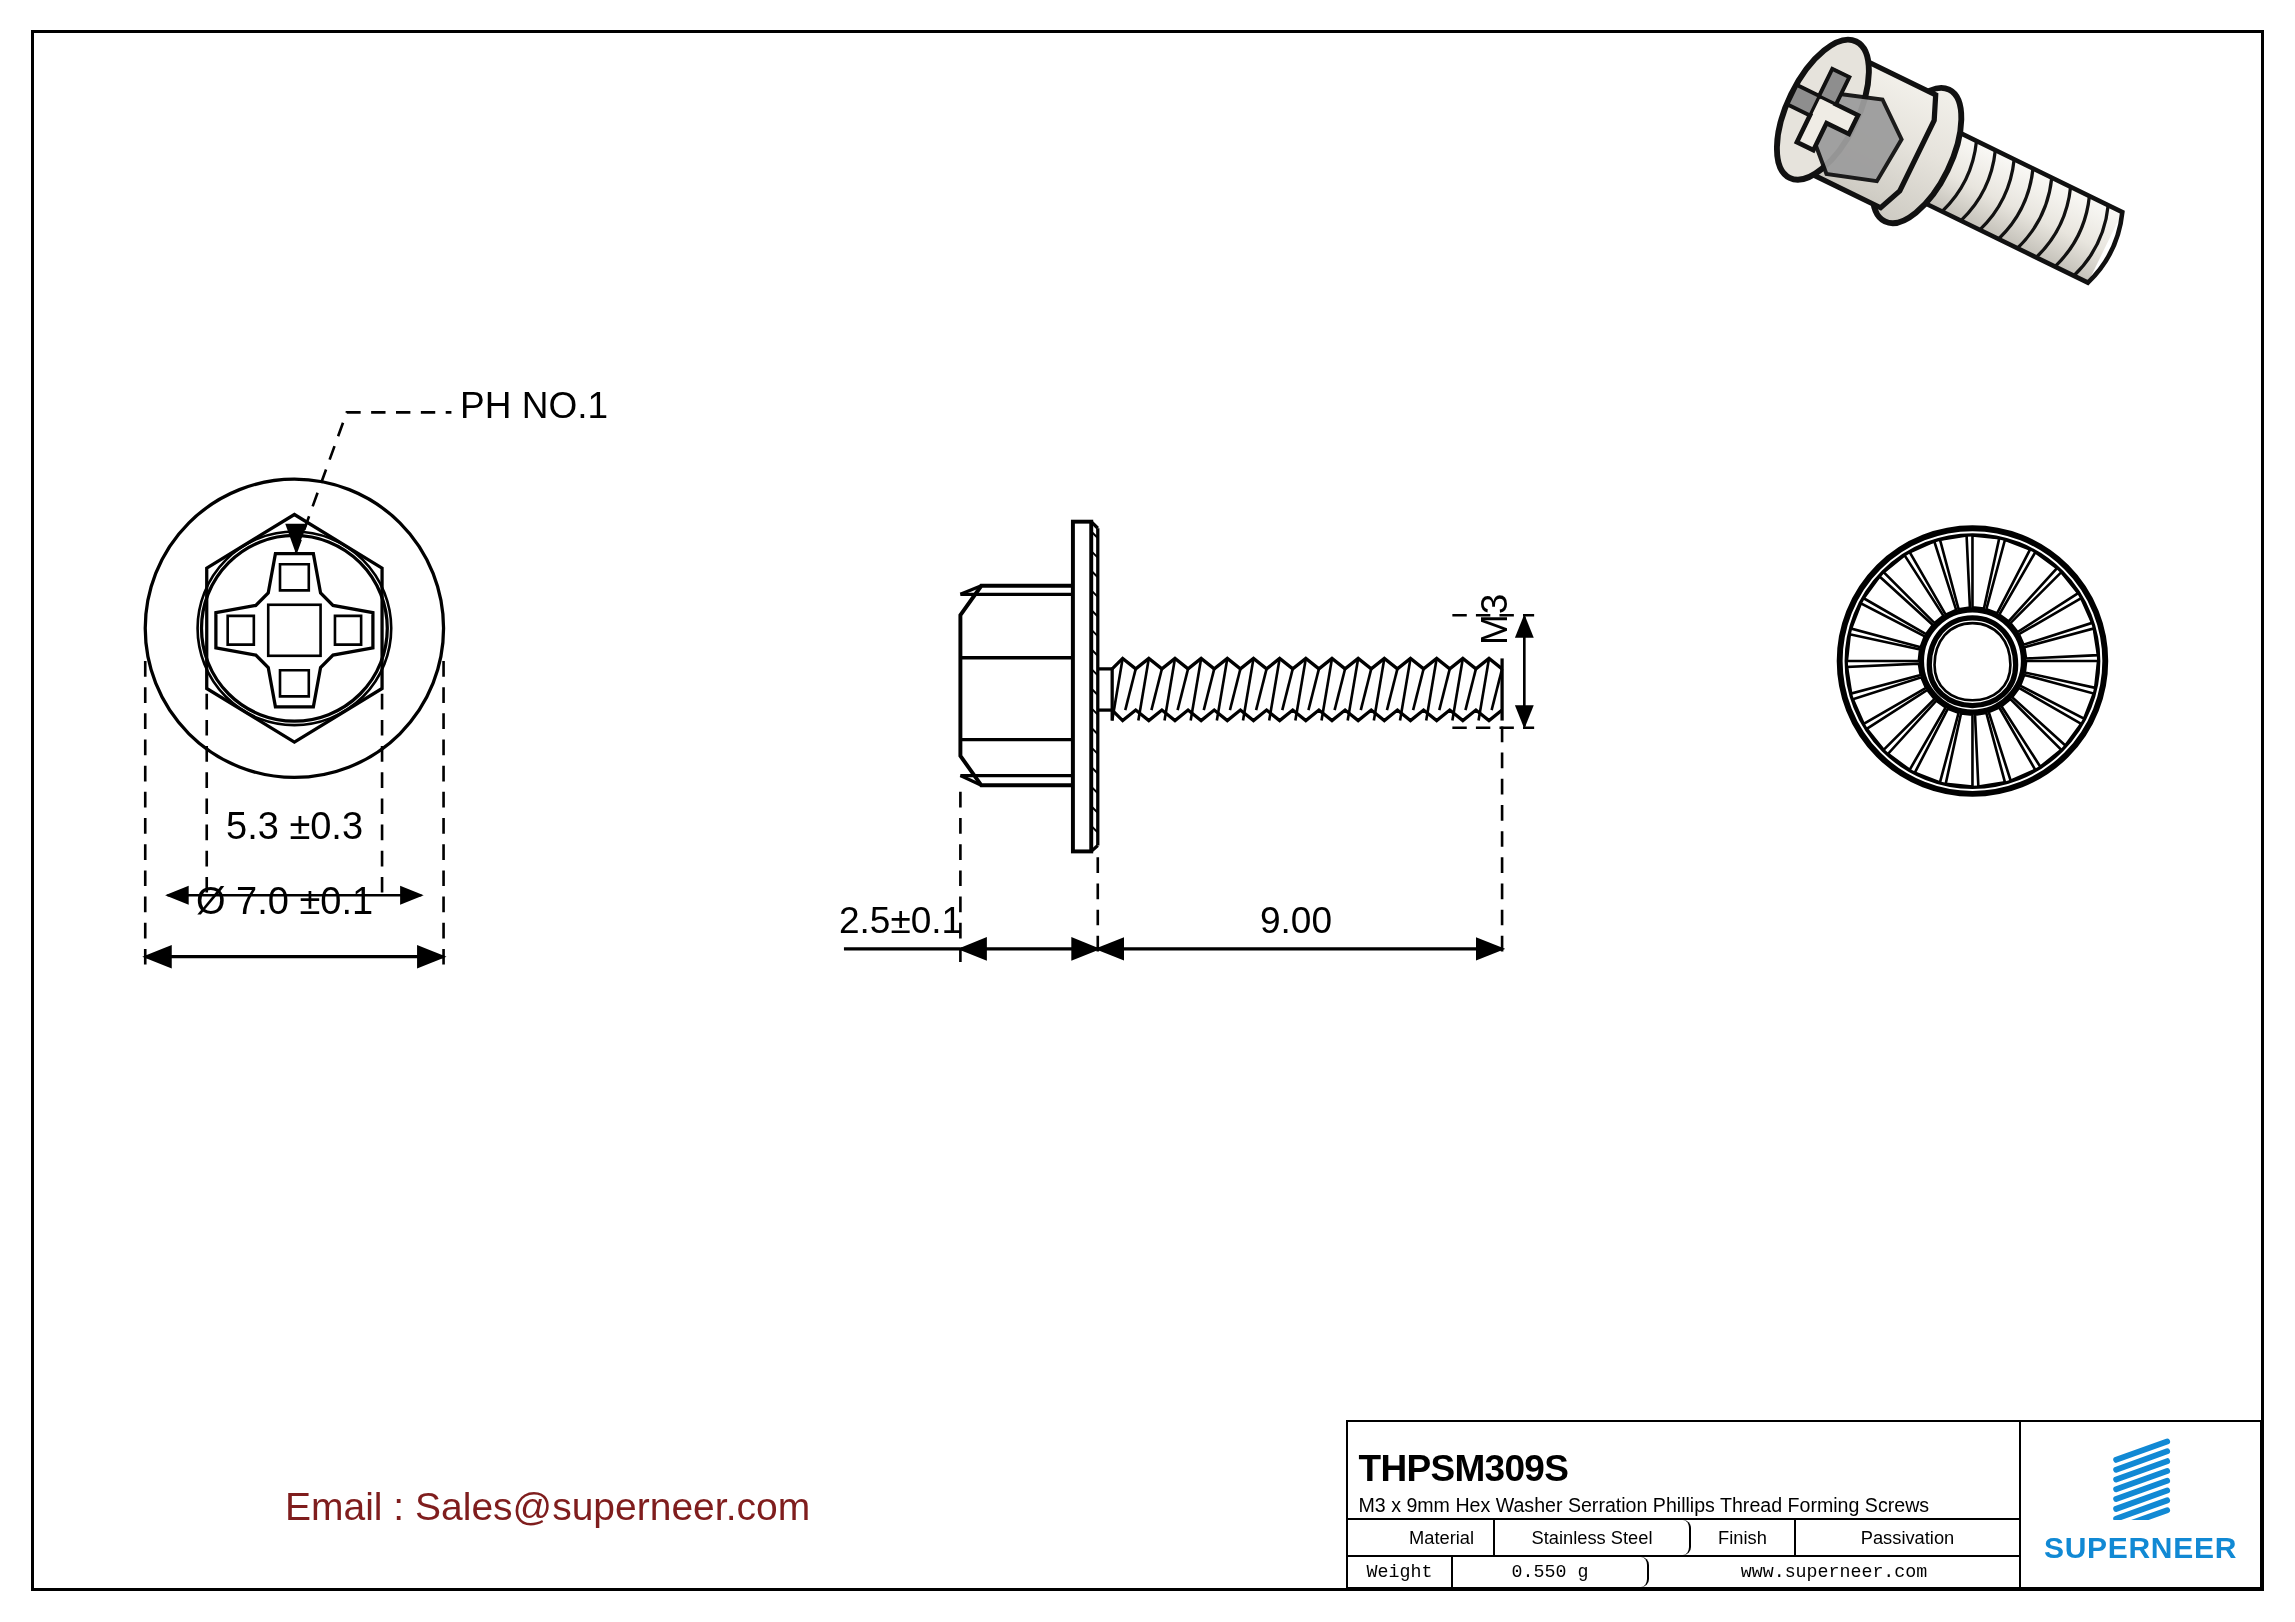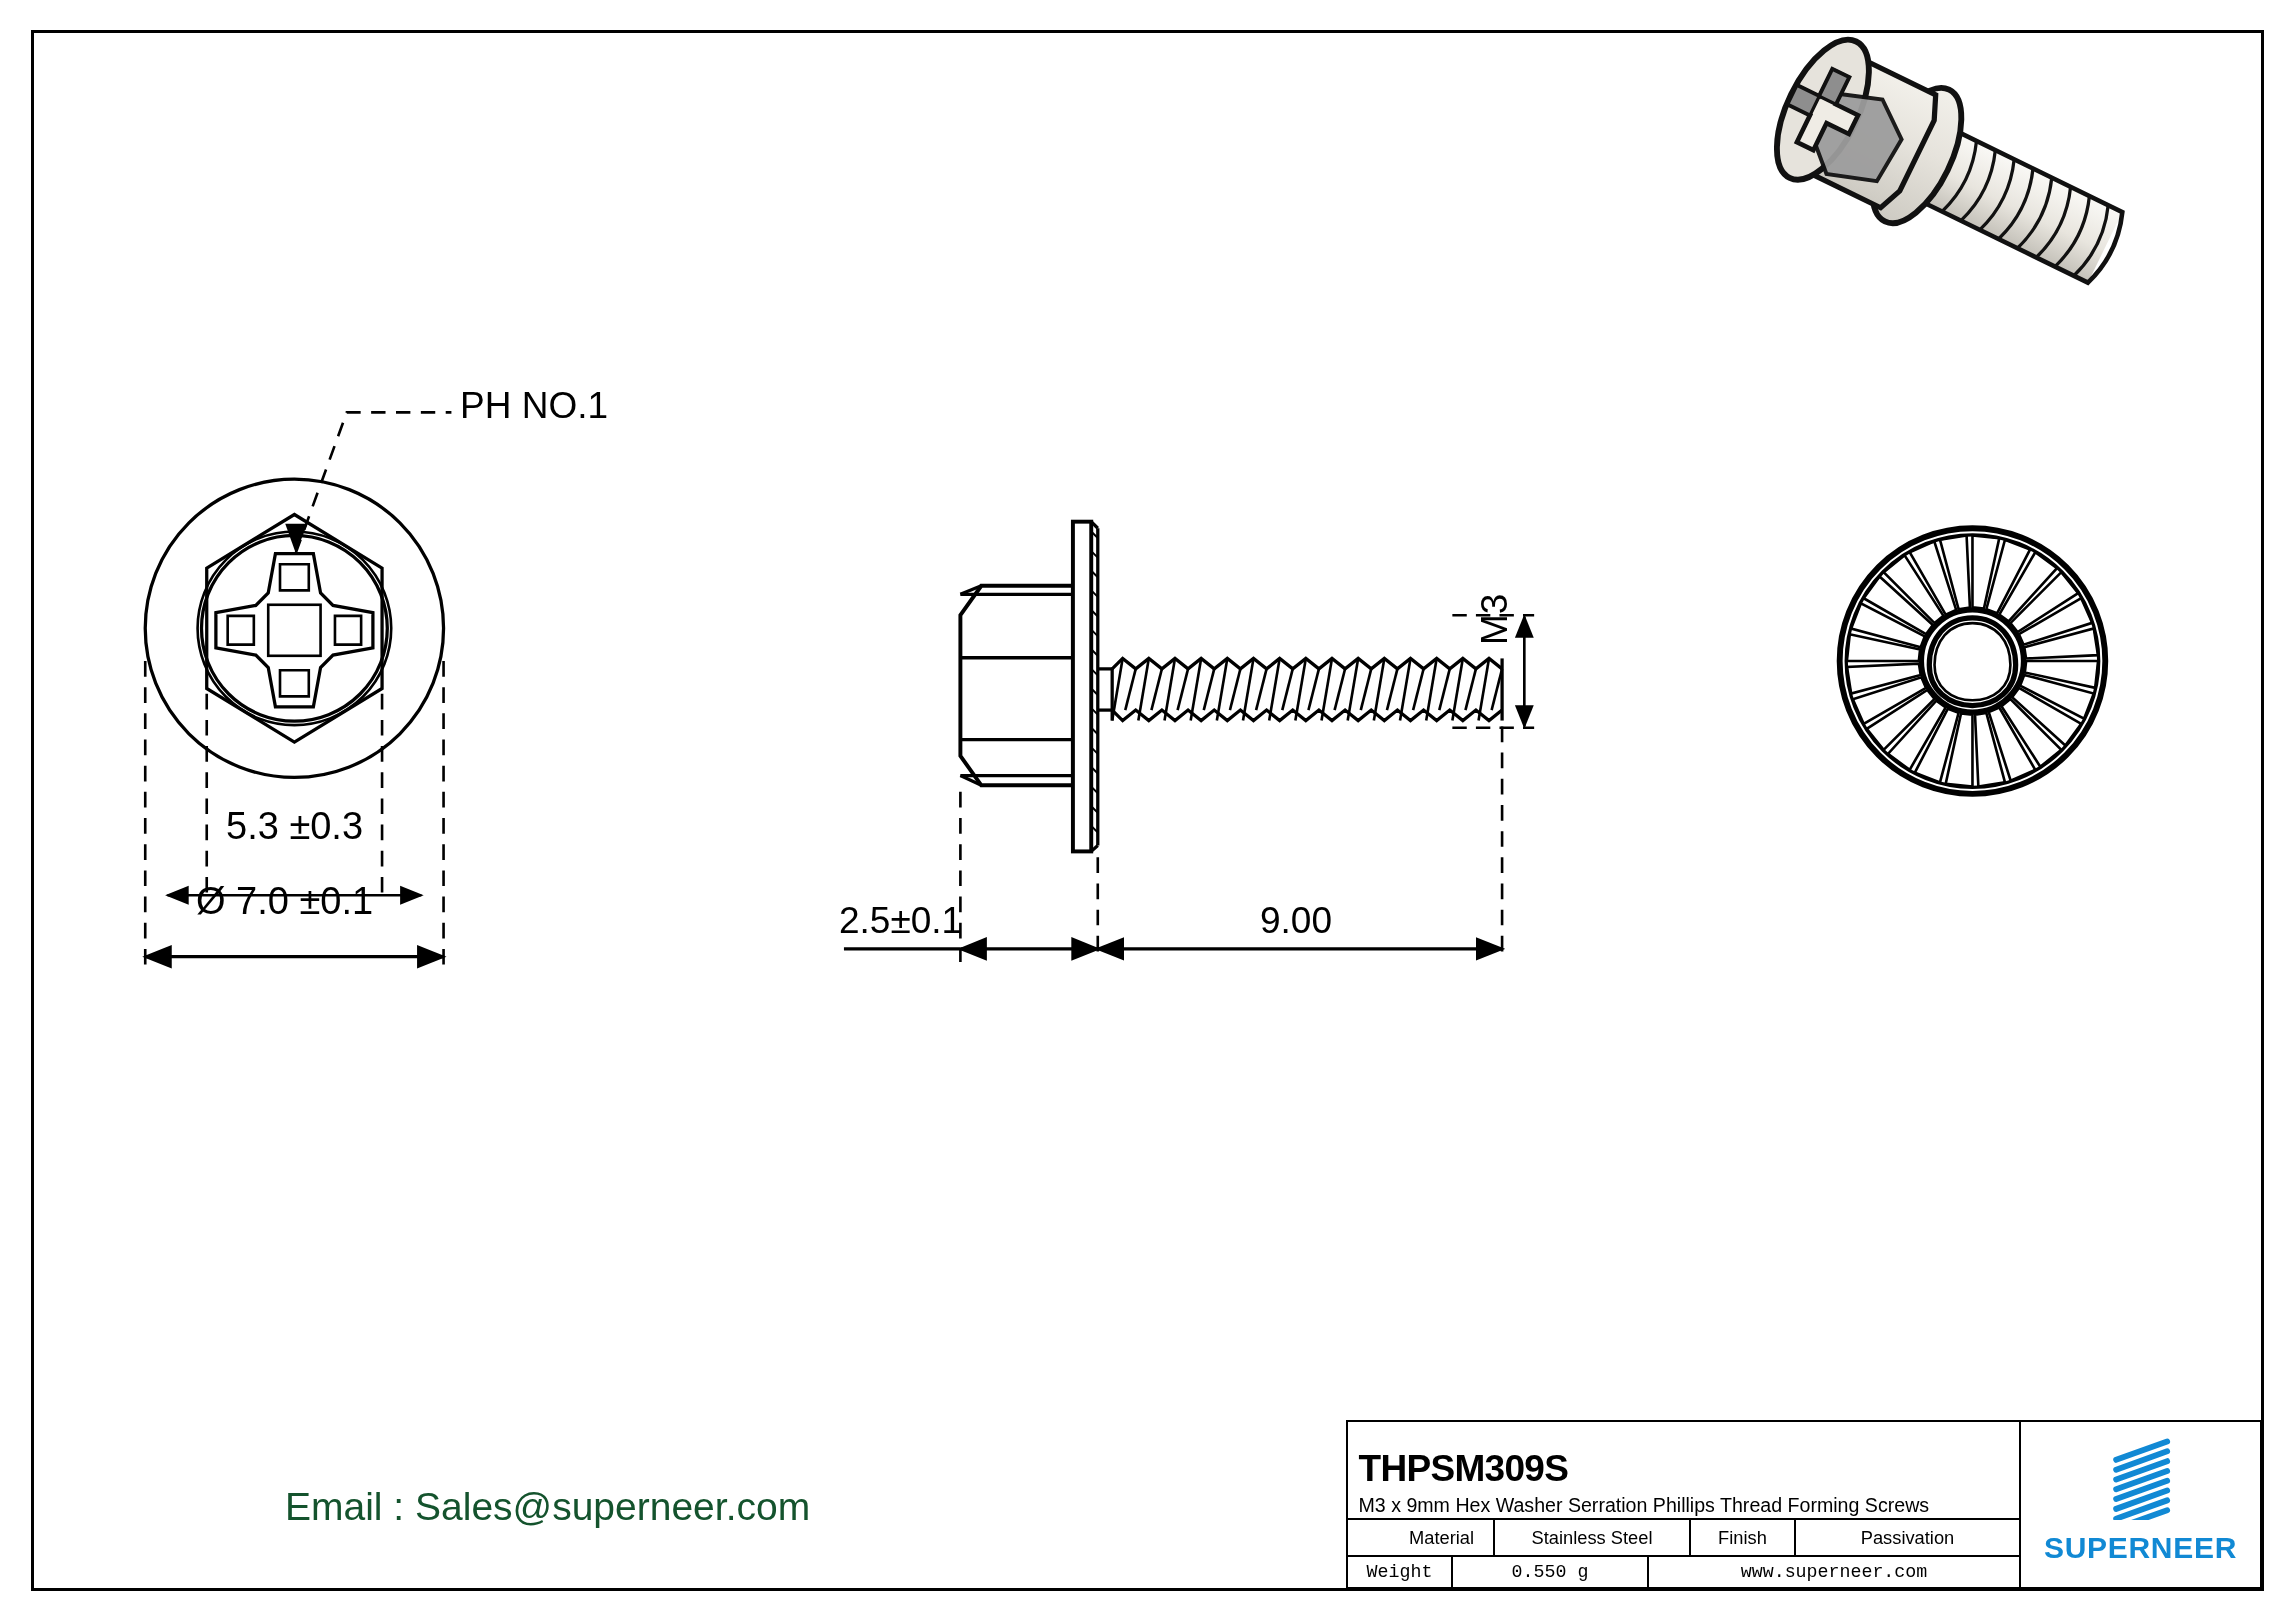--- a/index.html
+++ b/index.html
@@ -85,21 +85,21 @@
     align-items: center;
     justify-content: center;
     font-size: 18.3px;
     color: #000;
     box-sizing: border-box;
     border-right: 2px solid #000;
     height: 100%;
   }
   .tb-cell.last { border-right: none; }
   .c-label { flex: 0 0 105px; }
-  .c-val1  { flex: 0 0 196px; }
+  .c-val1  { flex: 0 0 196px; border-radius: 8px; }
   .c-fin   { flex: 0 0 105px; }
   .c-val2  { flex: 1 1 auto; }
   .c-url   { flex: 1 1 auto; color: #000000; }
   #tb-right {
     flex: 1 1 auto;
     position: relative;
   }
   #brand-mark {
     position: absolute;
     left: 50%; top: 13px;
@@ -114,21 +114,21 @@
     font-weight: bold;
     letter-spacing: 0.7px;
     color: #1189d4;
     font-family: "Liberation Sans", sans-serif;
   }
   
   #email {
     position: absolute;
     left: 285px; top: 1485px;
     font-size: 39px;
-    color: #14532d;
+    color: #7f1d1d;
     white-space: nowrap;
   }
 </style>
 </head>
 <body>
 
 <div id="sheet">
 
   <div id="frame"></div>
 

